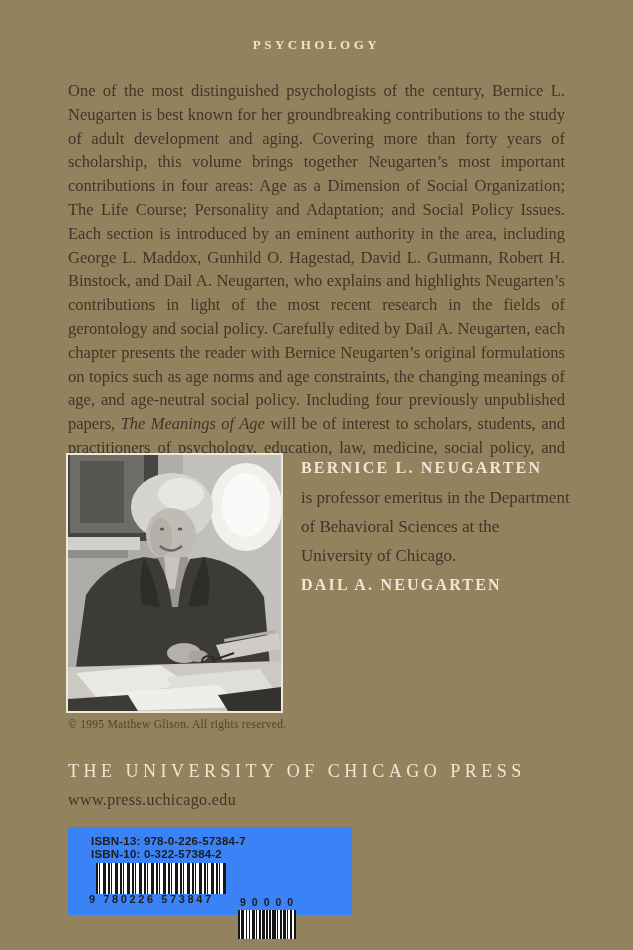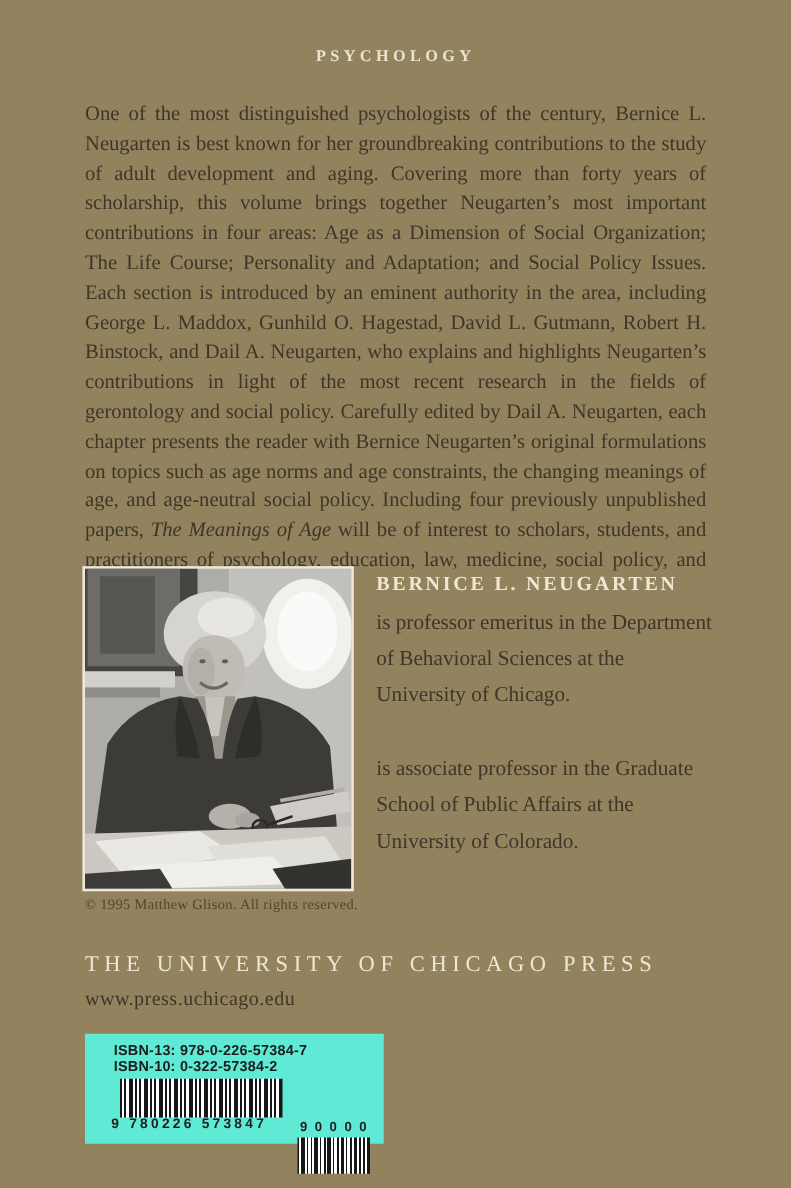--- a/index.html
+++ b/index.html
@@ -61,22 +61,22 @@
     font-size:18px;font-weight:400;letter-spacing:4.5px;
     white-space:nowrap;
   }
   .publisher-site{
     position:absolute;left:68px;top:791px;
     color:#3e3628;
     font-size:16px;letter-spacing:0.4px;
   }
 
   .barcode-panel{
-    position:absolute;left:68px;top:827px;width:239px;height:88px;
-    background:#5eead4;
+    position:absolute;left:68px;top:827px;width:284px;height:88px;
+    background:#3b82f6;
   }
   .isbn-line{
     position:absolute;left:23px;
     font-family:"Liberation Sans","DejaVu Sans",sans-serif;
     font-size:11.5px;font-weight:700;color:#1d1d1d;letter-spacing:0.2px;
     white-space:nowrap;
   }
   .isbn-13{top:8px;}
   .isbn-10{top:21px;}
   .ean-bars{
@@ -157,21 +157,21 @@
       <polygon points="150,240 213,232 213,256 160,256" fill="#34322f"></polygon>
       <polygon points="0,244 60,240 70,256 0,256" fill="#3d3b38"></polygon>
     </svg>
   </div>
 
   <div class="photo-credit">© 1995 Matthew Glison. All rights reserved.</div>
 
   <div class="bio-name first">BERNICE L. NEUGARTEN</div>
   <div class="bio-text first">is professor emeritus in the Department of Behavioral Sciences at the University of Chicago.</div>
 
-  <div class="bio-text second">is associate professor in the Graduate School of Public Affairs at the University of Colorado.</div>
+  <div class="bio-name second">DAIL A. NEUGARTEN</div>
 
   <div class="publisher-name">THE UNIVERSITY OF CHICAGO PRESS</div>
   <div class="publisher-site">www.press.uchicago.edu</div>
 
   <div class="barcode-panel">
     <div class="isbn-line isbn-13">ISBN-13: 978-0-226-57384-7</div>
     <div class="isbn-line isbn-10">ISBN-10: 0-322-57384-2</div>
     <div class="ean-bars"></div>
     <div class="ean-digits">9 780226 573847</div>
     <div class="supp">

